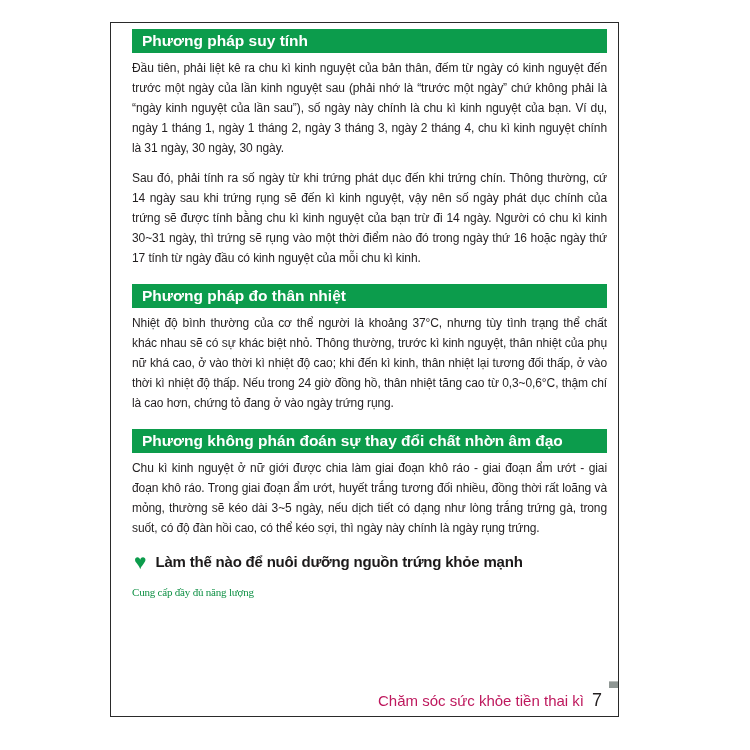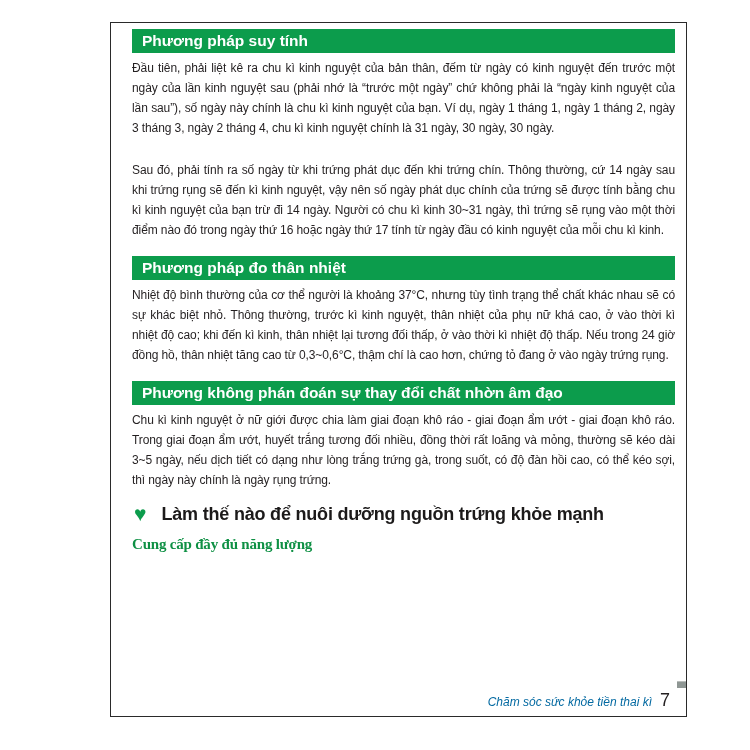--- a/index.html
+++ b/index.html
@@ -2,57 +2,56 @@
 <html><head>
 <meta charset="utf-8">
 <style>
   html,body{margin:0;padding:0;}
   body{
     width:750px;height:750px;background:#ffffff;position:relative;
     font-family:"Liberation Sans","DejaVu Sans",sans-serif;
     -webkit-font-smoothing:antialiased;
   }
   .page{
-    position:absolute;left:110px;top:22px;width:577px;height:695px;
+    position:absolute;left:110px;top:22px;width:509px;height:695px;
     border:1.5px solid #2a2a2a;background:#ffffff;box-sizing:border-box;
     padding:6px 0 0 0;overflow:hidden;
   }
   .content{margin-left:21px;margin-right:11px;}
   .sec-bar{
     background:#0c9c4c;color:#ffffff;font-weight:bold;
     font-size:15.5px;line-height:24px;height:24px;
     padding-left:10px;letter-spacing:0;
   }
   .bar-mt{margin-top:16px;}
   .para{
     color:#231f20;font-size:12px;line-height:20px;
     text-align:justify;margin:5px 0 0 0;letter-spacing:-0.1px;
   }
-  .para + .para{margin-top:22px;}
+  .para + .para{margin-top:10px;}
   .heart-row{
     display:flex;align-items:center;gap:9px;margin-top:13px;
   }
   .heart-glyph{
     color:#0c9c4c;font-size:21px;line-height:22px;margin-left:2px;
   }
   .heart-title{
-    color:#1c1a1a;font-weight:bold;font-size:18px;line-height:22px;
+    color:#1c1a1a;font-weight:bold;font-size:15px;line-height:22px;
     letter-spacing:-0.2px;
-    margin-left:6px;
   }
   .sub-head{
     font-family:"Liberation Serif","DejaVu Serif",serif;
-    color:#0e9044;font-weight:bold;font-size:15px;line-height:22px;
+    color:#0e9044;font-weight:normal;font-size:11px;line-height:22px;
     margin-top:8px;letter-spacing:-0.2px;
   }
   .footer{
     position:absolute;right:16px;bottom:5px;
     display:flex;align-items:baseline;gap:8px;
   }
-  .footer-title{color:#0369a1;font-size:12px;font-style:italic;}
+  .footer-title{color:#be185d;font-size:15px;}
   .footer-page{color:#231f20;font-size:18px;font-weight:normal;}
   .edge-dash{
     position:absolute;right:-2px;bottom:28px;width:11px;height:6px;
     background:#8f9794;border-top:1.5px solid #b9bdbb;
   }
 </style>
 </head>
 <body>
 
 <div class="page">

